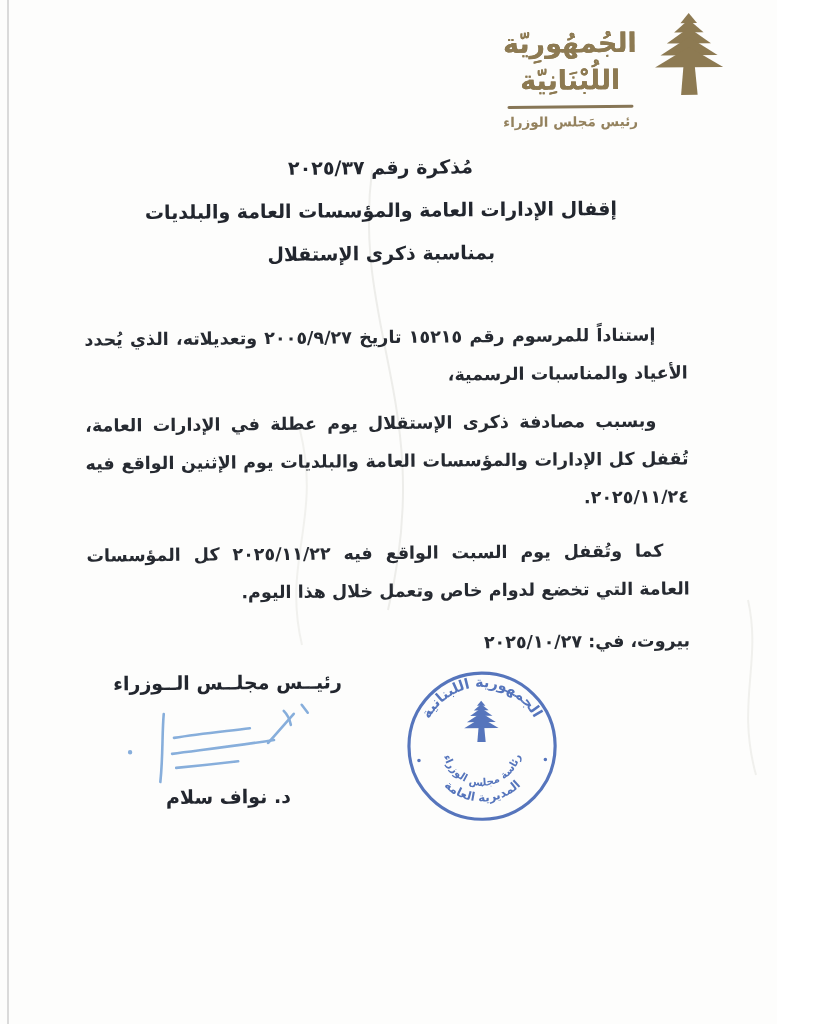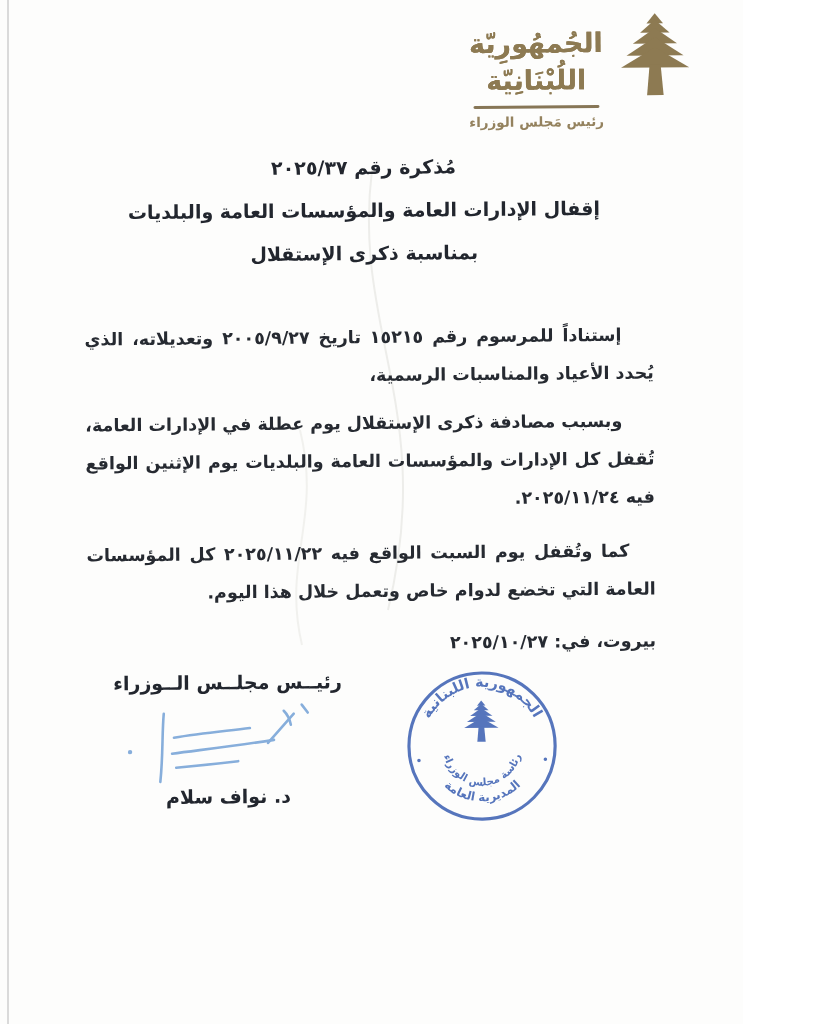--- a/index.html
+++ b/index.html
@@ -3,21 +3,21 @@
 <meta charset="utf-8">
 <style>
   html,body{margin:0;padding:0;}
   body{
     background:#ffffff;
     font-family:"DejaVu Sans", sans-serif;
     width:827px;height:1024px;overflow:hidden;
   }
   .page{
     position:relative;width:743px;height:1024px;
-    background:#fdfdfc;overflow:hidden;
+    background:#fdfdfc;overflow:hidden;padding-left:34px;
   }
   .scan-edge{
     position:absolute;left:7px;top:0;bottom:0;width:2px;
     background:#d4d4d4;opacity:.85;
   }
   .tilt{
     position:absolute;inset:0;
     transform:rotate(-0.5deg);transform-origin:50% 50%;
   }
   

